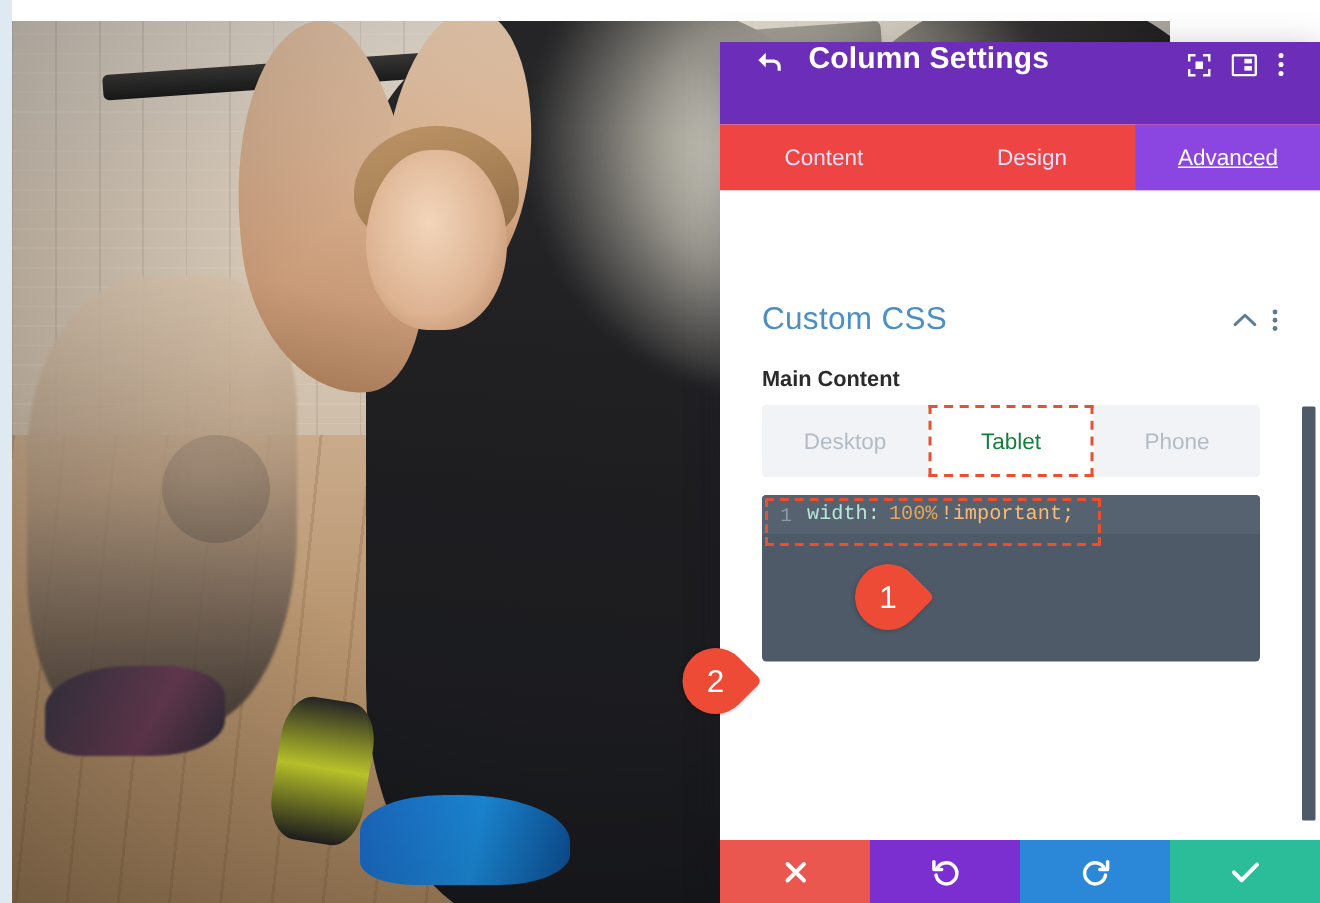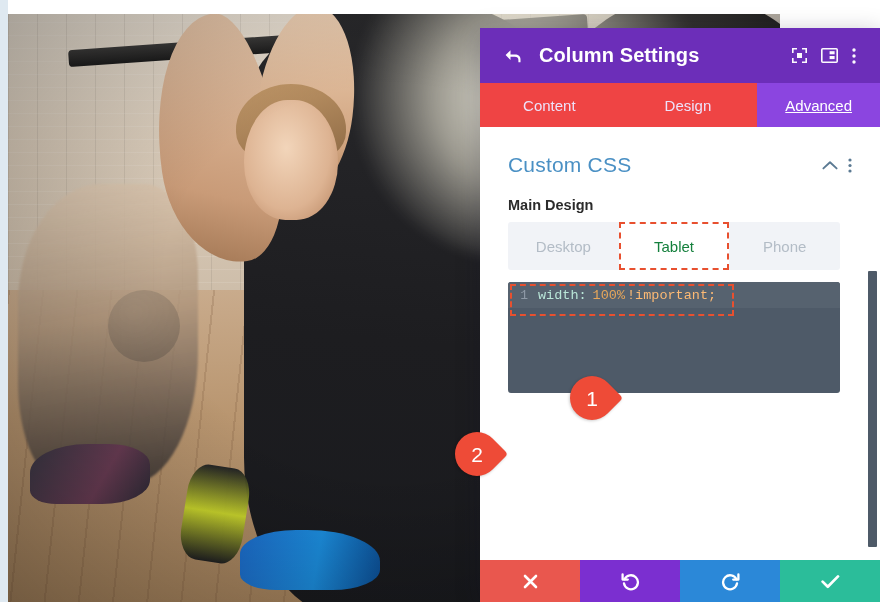--- a/index.html
+++ b/index.html
@@ -87,21 +87,21 @@
   }
   .hero-word .hl{color:#e9f500;}
 
   
   .panel{
     position:absolute;left:480px;top:28px;width:400px;height:574px;
     background:#ffffff;box-shadow:0 4px 22px rgba(20,20,40,.26);
     display:flex;flex-direction:column;overflow:hidden;
   }
   .panel-header{
-    height:55px;background:#6c2eb9;display:flex;align-items:center;padding:0 16px 0 20px;flex:none;
+    height:55px;background:#6c2eb9;display:flex;padding:0 16px 0 20px;flex:none;
   }
   .back-icon{width:26px;height:26px;display:flex;align-items:center;justify-content:center;color:#fff;flex:none;cursor:pointer;}
   .panel-title{
     color:#ffffff;font-size:20px;font-weight:700;margin-left:13px;flex:1;
     letter-spacing:.1px;white-space:nowrap;
   }
   .hdr-icon{width:30px;height:30px;display:flex;align-items:center;justify-content:center;color:#fff;cursor:pointer;opacity:.98;}
   .hdr-icon.dots{width:20px;}
 
   .tabs{height:44px;background:#ef4444;display:flex;flex:none;}
@@ -110,21 +110,21 @@
     color:#ede2fa;font-size:15px;font-weight:400;cursor:pointer;
   }
   .tab.t1{flex:1 1 0;}
   .tab.t2{flex:1 1 0;}
   .tab.active{background:#8b45e0;color:#ffffff;text-decoration:underline;}
 
   .panel-body{flex:1;position:relative;overflow:hidden;background:#fff;}
   .scroll-inner{position:absolute;inset:0;padding:0 0 0 0;}
 
   .sect-head{
-    display:flex;align-items:center;padding:26px 22px 0 28px;
+    display:flex;align-items:center;padding:26px 22px 0 28px;margin-top:48px;
   }
   .sect-title{color:#4a90c4;font-size:21px;font-weight:400;flex:1;letter-spacing:.2px;}
   .sect-ico{width:24px;height:24px;display:flex;align-items:center;justify-content:center;color:#5b7a93;cursor:pointer;}
   .sect-ico.dots{width:16px;}
 
   .field{padding:0 28px;}
   .field-label{font-size:14.5px;color:#2b2b2b;font-weight:700;margin:20px 0 9px;}
   .ta{
     width:332px;height:113px;background:#4e5a68;border:1px solid #dfe3e7;border-radius:3px;
     box-sizing:border-box;position:relative;
@@ -276,21 +276,21 @@
             <svg width="4" height="15" viewBox="0 0 4 15">
               <circle cx="2" cy="2" r="1.6" fill="#5b7a93"></circle>
               <circle cx="2" cy="7.5" r="1.6" fill="#5b7a93"></circle>
               <circle cx="2" cy="13" r="1.6" fill="#5b7a93"></circle>
             </svg>
           </div>
         </div>
 
 
         <div class="field">
-          <div class="field-label">Main Design</div>
+          <div class="field-label">Main Content</div>
 
           <div class="devbar">
             <div class="dev">Desktop</div>
             <div class="dev active highlight">Tablet</div>
             <div class="dev">Phone</div>
           </div>
 
           <div class="code-wrap">
             <div class="code-line">
               <span class="ln">1</span>

